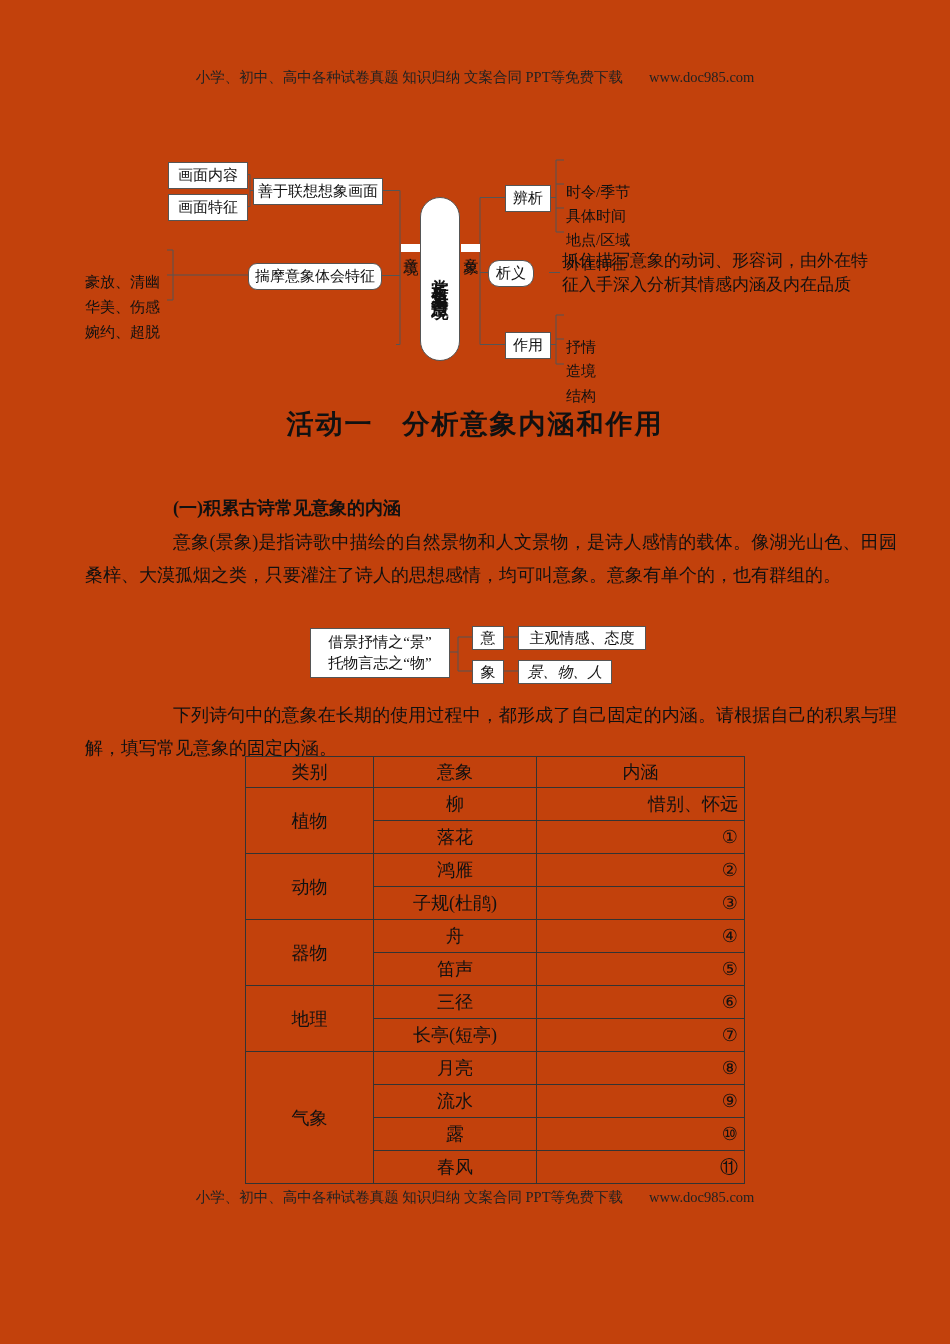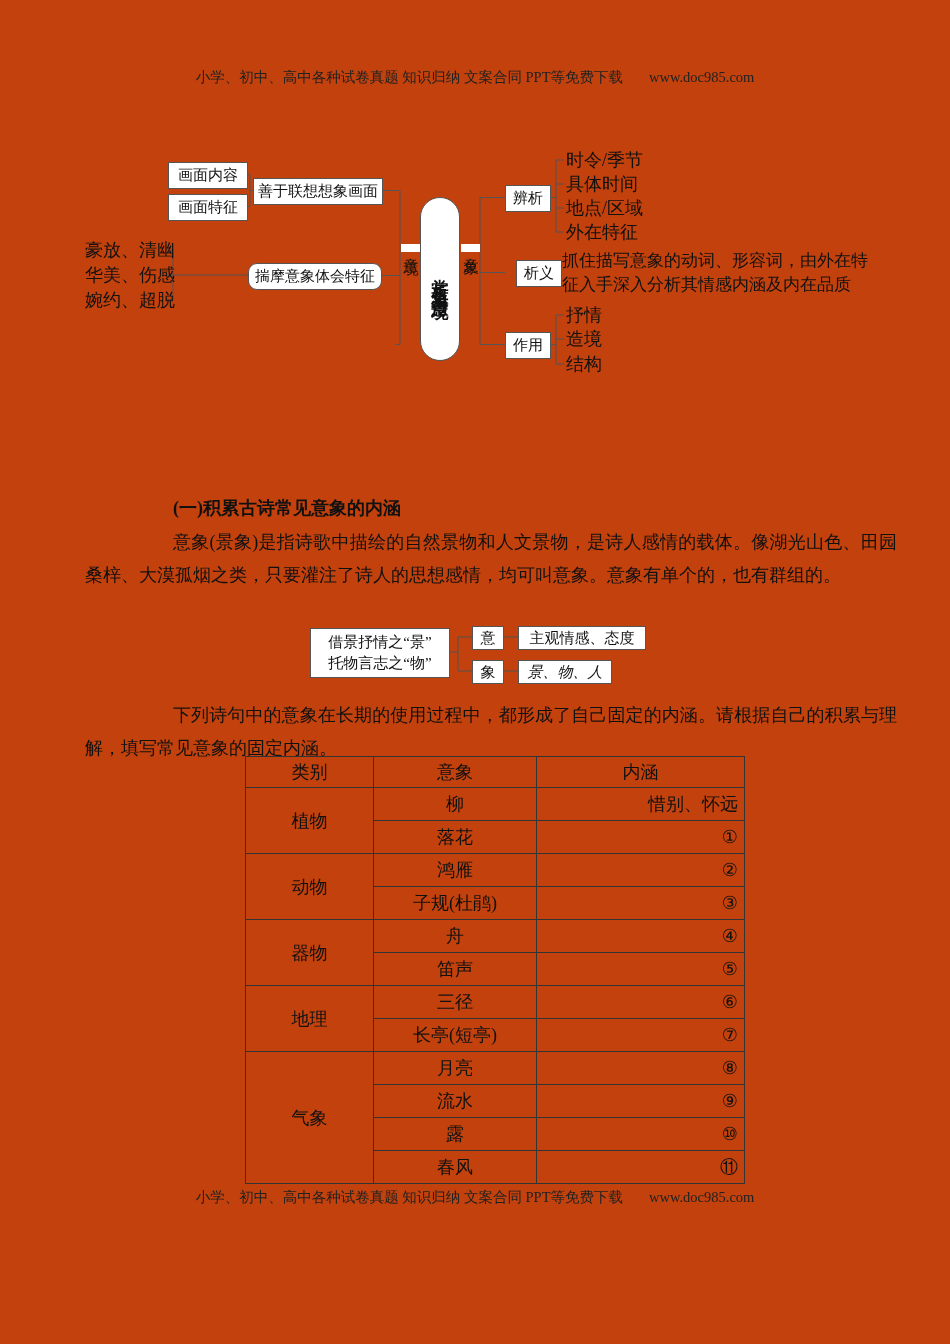--- a/index.html
+++ b/index.html
@@ -6,21 +6,21 @@
   .page{position:relative;width:950px;height:1344px;background:#c2410c;overflow:hidden;
         font-family:"Liberation Serif","DejaVu Serif",serif;color:#111;}
   
   .runline{position:absolute;left:0;width:100%;text-align:center;font-size:14.5px;color:#222;white-space:nowrap;}
   .runline .url{margin-left:26px;}
   
   .mm{position:absolute;left:0;top:140px;width:950px;height:250px;}
   .mm svg{position:absolute;left:0;top:0;}
   .mm-box{position:absolute;border:1px solid #555;background:#fff;font-size:15px;
           display:flex;align-items:center;justify-content:center;white-space:nowrap;z-index:2;}
-  .mm-text{position:absolute;font-size:18px;line-height:20px;white-space:nowrap;z-index:2;}
+  .mm-text{position:absolute;font-size:15px;line-height:20px;white-space:nowrap;z-index:2;margin-top:32px;}
   .mm-center{position:absolute;border:1px solid #555;border-radius:20px;background:#fff;
              display:flex;align-items:center;justify-content:center;
              writing-mode:vertical-rl;text-orientation:upright;
              font-weight:bold;font-size:17px;letter-spacing:4px;z-index:2;}
   .mm-vlabel{position:absolute;writing-mode:vertical-rl;text-orientation:upright;
              font-size:15px;letter-spacing:2px;background:#fff;z-index:2;padding:2px 0;}
   .mm-para{position:absolute;font-size:17px;line-height:24px;z-index:2;}
   
   .title{position:absolute;top:406px;left:0;width:100%;text-align:center;
          font-size:27px;font-weight:bold;letter-spacing:2px;}
@@ -78,29 +78,30 @@
     <div class="mm-center" style="left:420px;top:57px;width:38px;height:162px;">赏析意象与意境</div>
 
     <div class="mm-vlabel" style="left:461px;top:104px;">意象</div>
 
     <div class="mm-box" style="left:505px;top:45px;width:44px;height:25px;">辨析</div>
     <div class="mm-text" style="left:566px;top:10px;">时令/季节</div>
     <div class="mm-text" style="left:566px;top:34px;">具体时间</div>
     <div class="mm-text" style="left:566px;top:58px;">地点/区域</div>
     <div class="mm-text" style="left:566px;top:82px;">外在特征</div>
 
-    <div class="mm-box" style="left:516px;top:120px;width:44px;height:25px;">析义</div>
+    <div class="mm-box" style="left:488px;top:120px;width:44px;height:25px;border-radius:11px;">析义</div>
     <div class="mm-para" style="left:562px;top:109px;width:322px;">抓住描写意象的动词、形容词，由外在特征入手深入分析其情感内涵及内在品质</div>
 
     <div class="mm-box" style="left:505px;top:192px;width:44px;height:25px;">作用</div>
     <div class="mm-text" style="left:566px;top:165px;">抒情</div>
     <div class="mm-text" style="left:566px;top:189px;">造境</div>
     <div class="mm-text" style="left:566px;top:214px;">结构</div>
   </div>
 
+  <div class="title">活动一　分析意象内涵和作用</div>
 
   <div class="section">
     <div class="heading">(一)积累古诗常见意象的内涵</div>
     <div class="para">意象(景象)是指诗歌中描绘的自然景物和人文景物，是诗人感情的载体。像湖光山色、田园桑梓、大漠孤烟之类，只要灌注了诗人的思想感情，均可叫意象。意象有单个的，也有群组的。</div>
   </div>
 
   <div class="cd">
     <svg width="950" height="84">
       <path d="M448 36 H458 M458 21 V55 M458 21 H472 M458 55 H472 M502 21 H518 M502 55 H518" stroke="#555" stroke-width="1" fill="none"></path>
     </svg>

